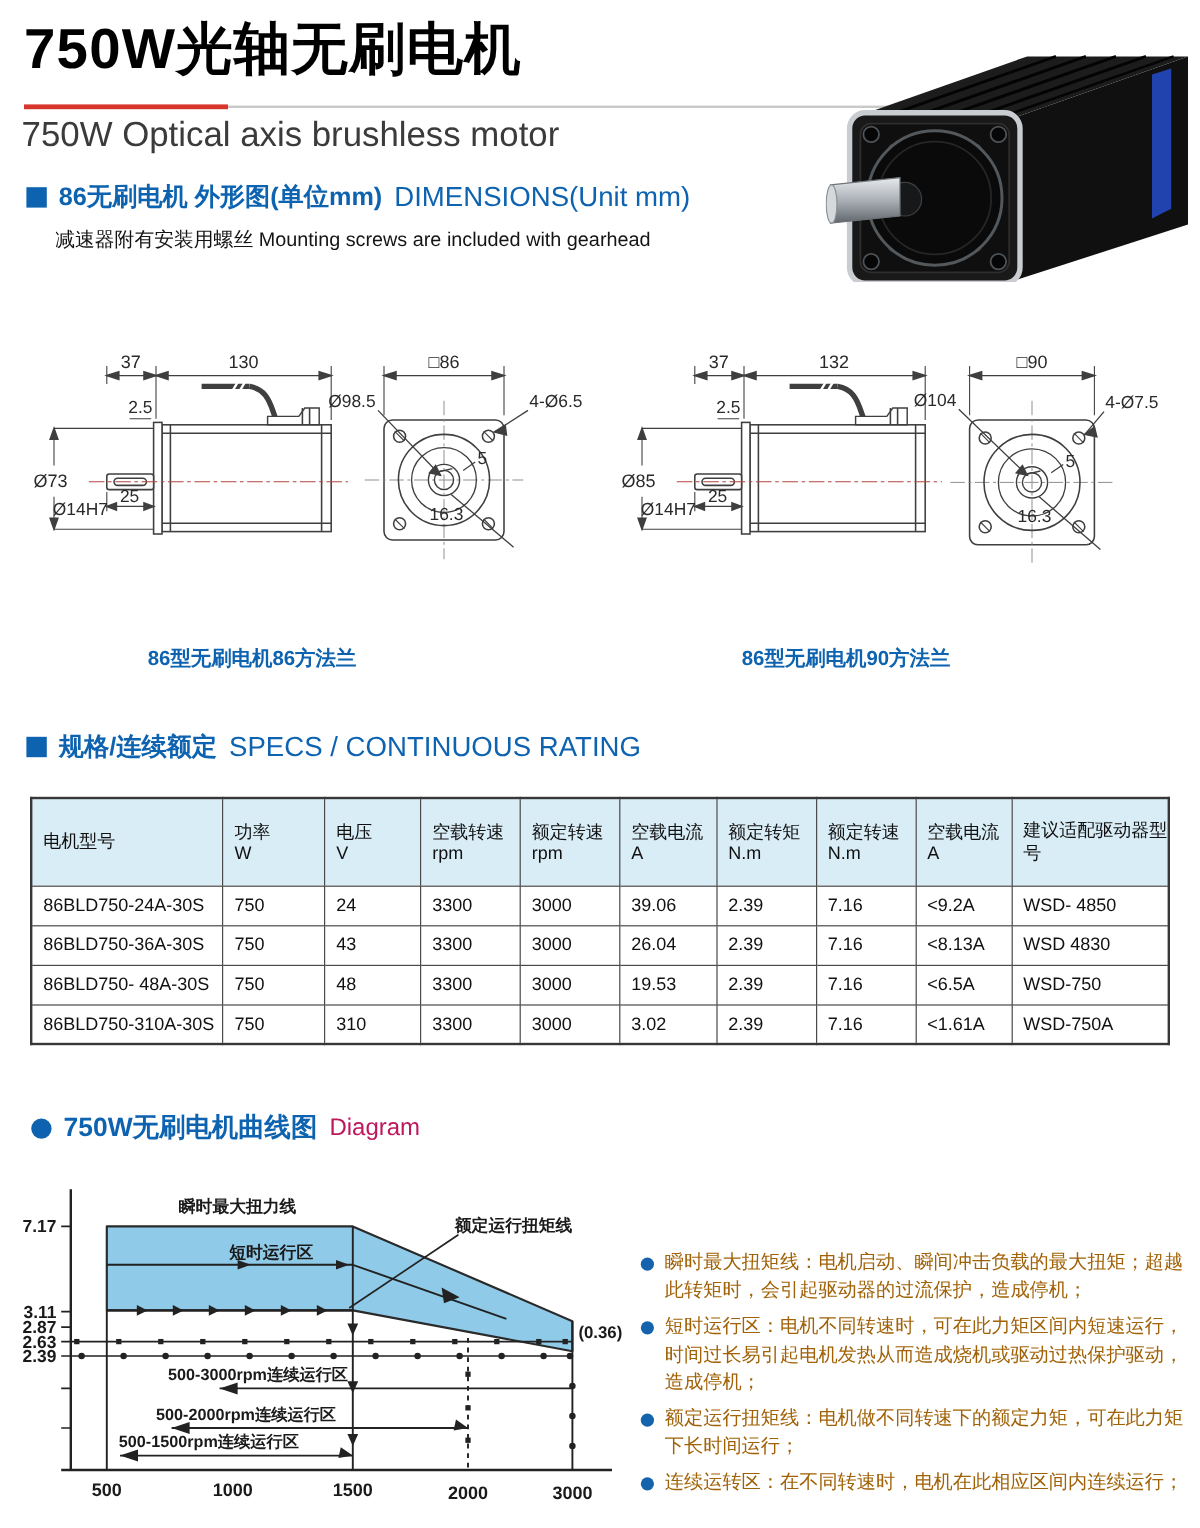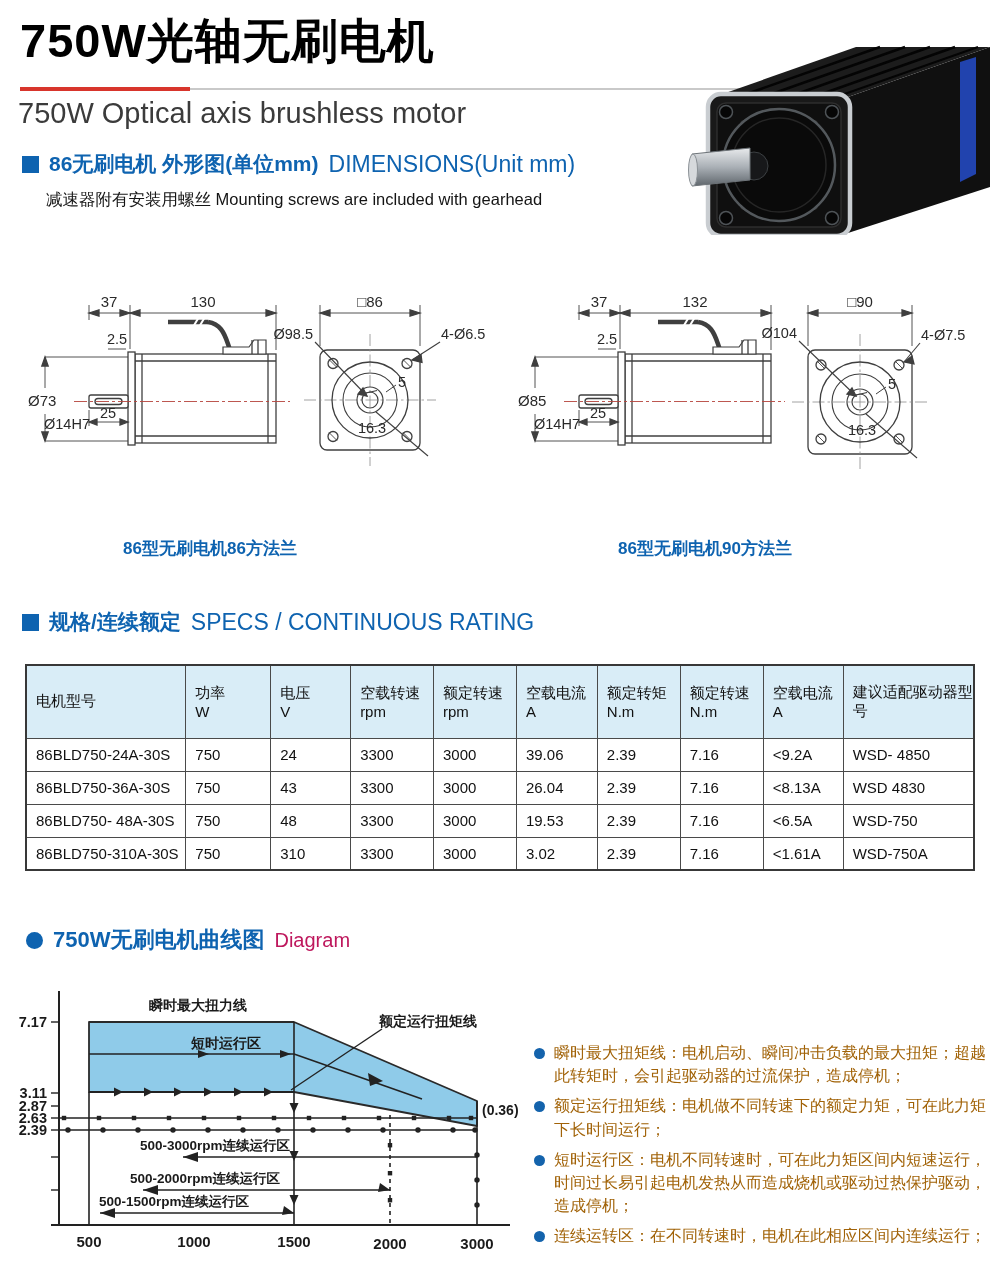--- a/index.html
+++ b/index.html
@@ -465,25 +465,25 @@
     </g>
   </svg>
 
   <div class="abs notes">
     <div class="nb">
       <span class="dot"></span>
       <span class="txt">瞬时最大扭矩线：电机启动、瞬间冲击负载的最大扭矩；超越此转矩时，会引起驱动器的过流保护，造成停机；</span>
     </div>
     <div class="nb">
       <span class="dot"></span>
-      <span class="txt">额定运行扭矩线：电机做不同转速下的额定力矩，可在此力矩下长时间运行；</span>
+      <span class="txt">短时运行区：电机不同转速时，可在此力矩区间内短速运行，时间过长易引起电机发热从而造成烧机或驱动过热保护驱动，造成停机；</span>
     </div>
     <div class="nb">
       <span class="dot"></span>
-      <span class="txt">短时运行区：电机不同转速时，可在此力矩区间内短速运行，时间过长易引起电机发热从而造成烧机或驱动过热保护驱动，造成停机；</span>
+      <span class="txt">额定运行扭矩线：电机做不同转速下的额定力矩，可在此力矩下长时间运行；</span>
     </div>
     <div class="nb">
       <span class="dot"></span>
       <span class="txt">连续运转区：在不同转速时，电机在此相应区间内连续运行；</span>
     </div>
   </div>
 
 </div>
 
 </body></html>

